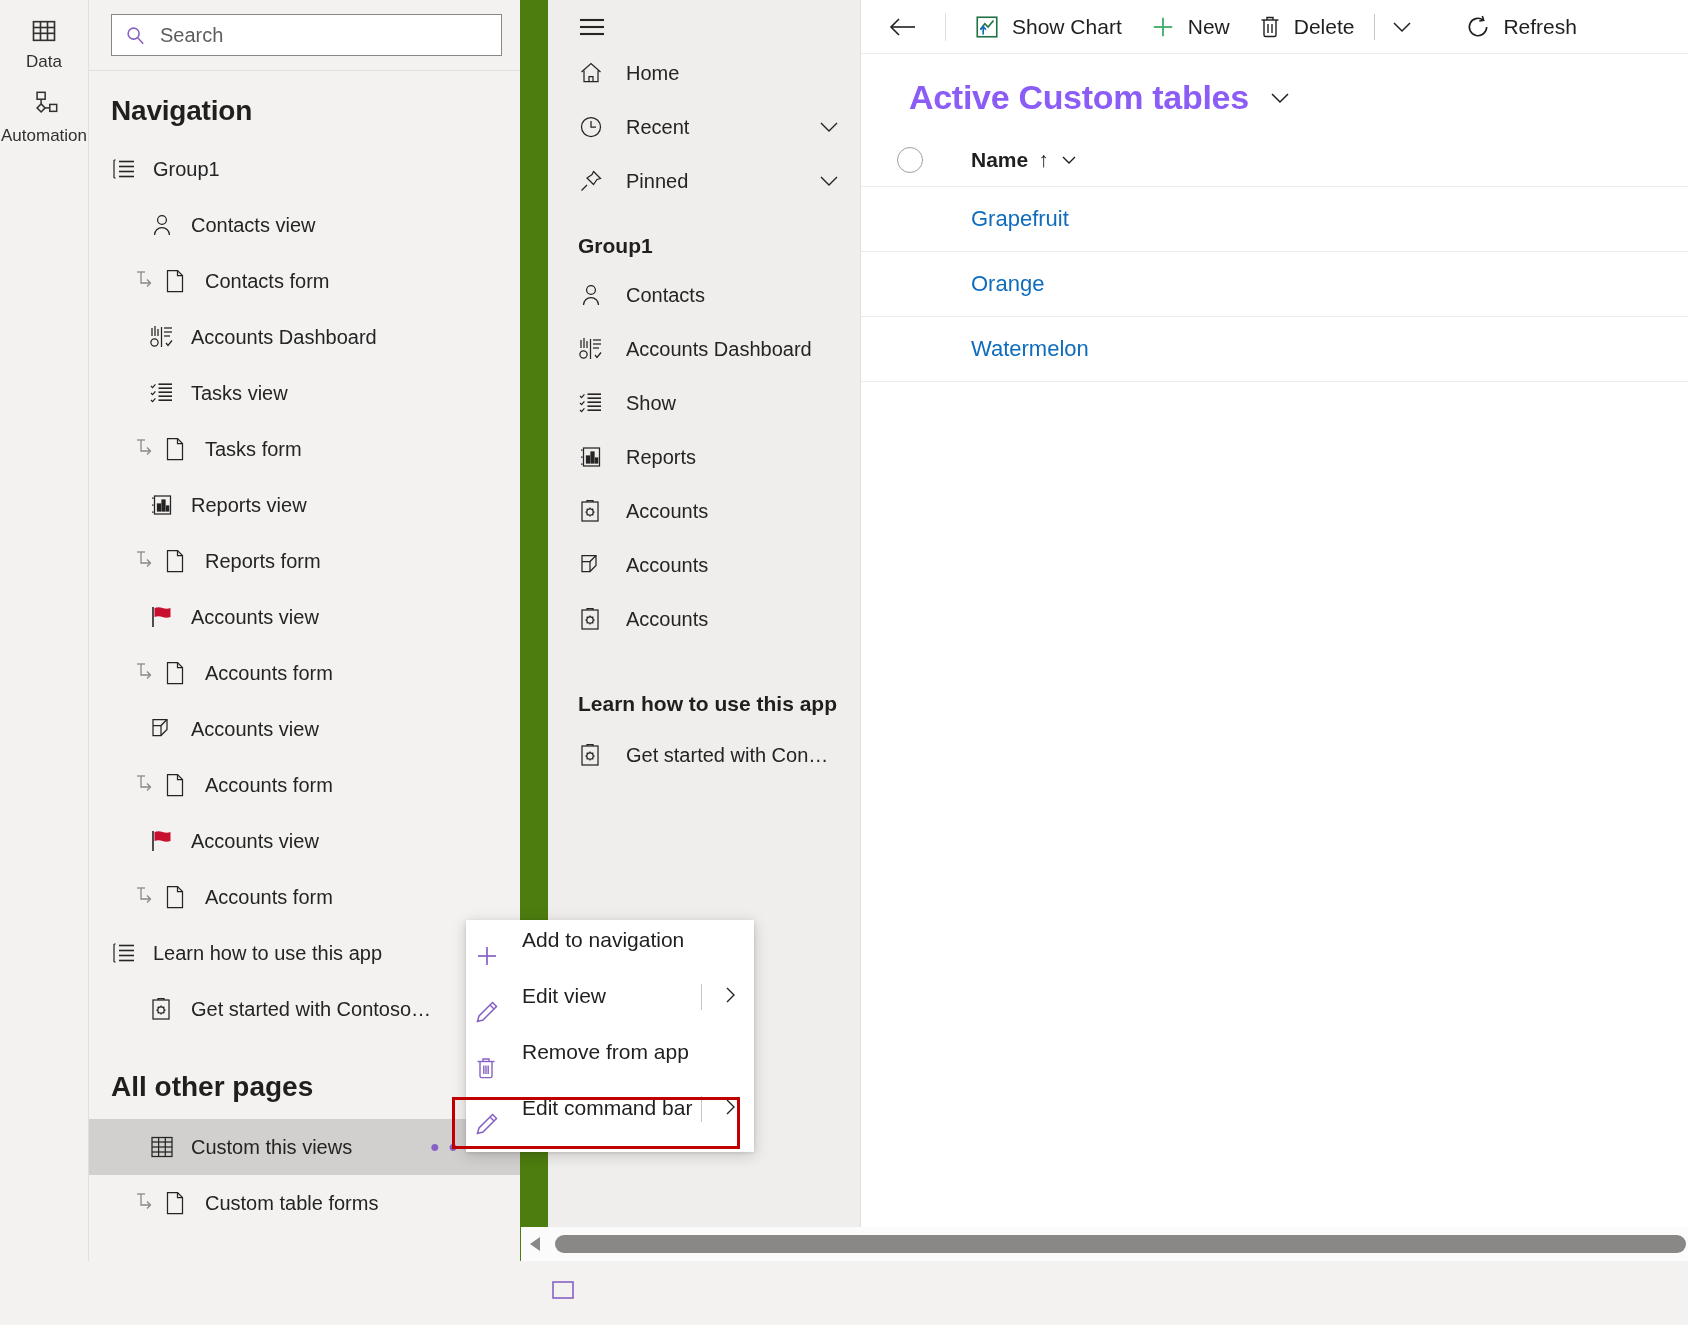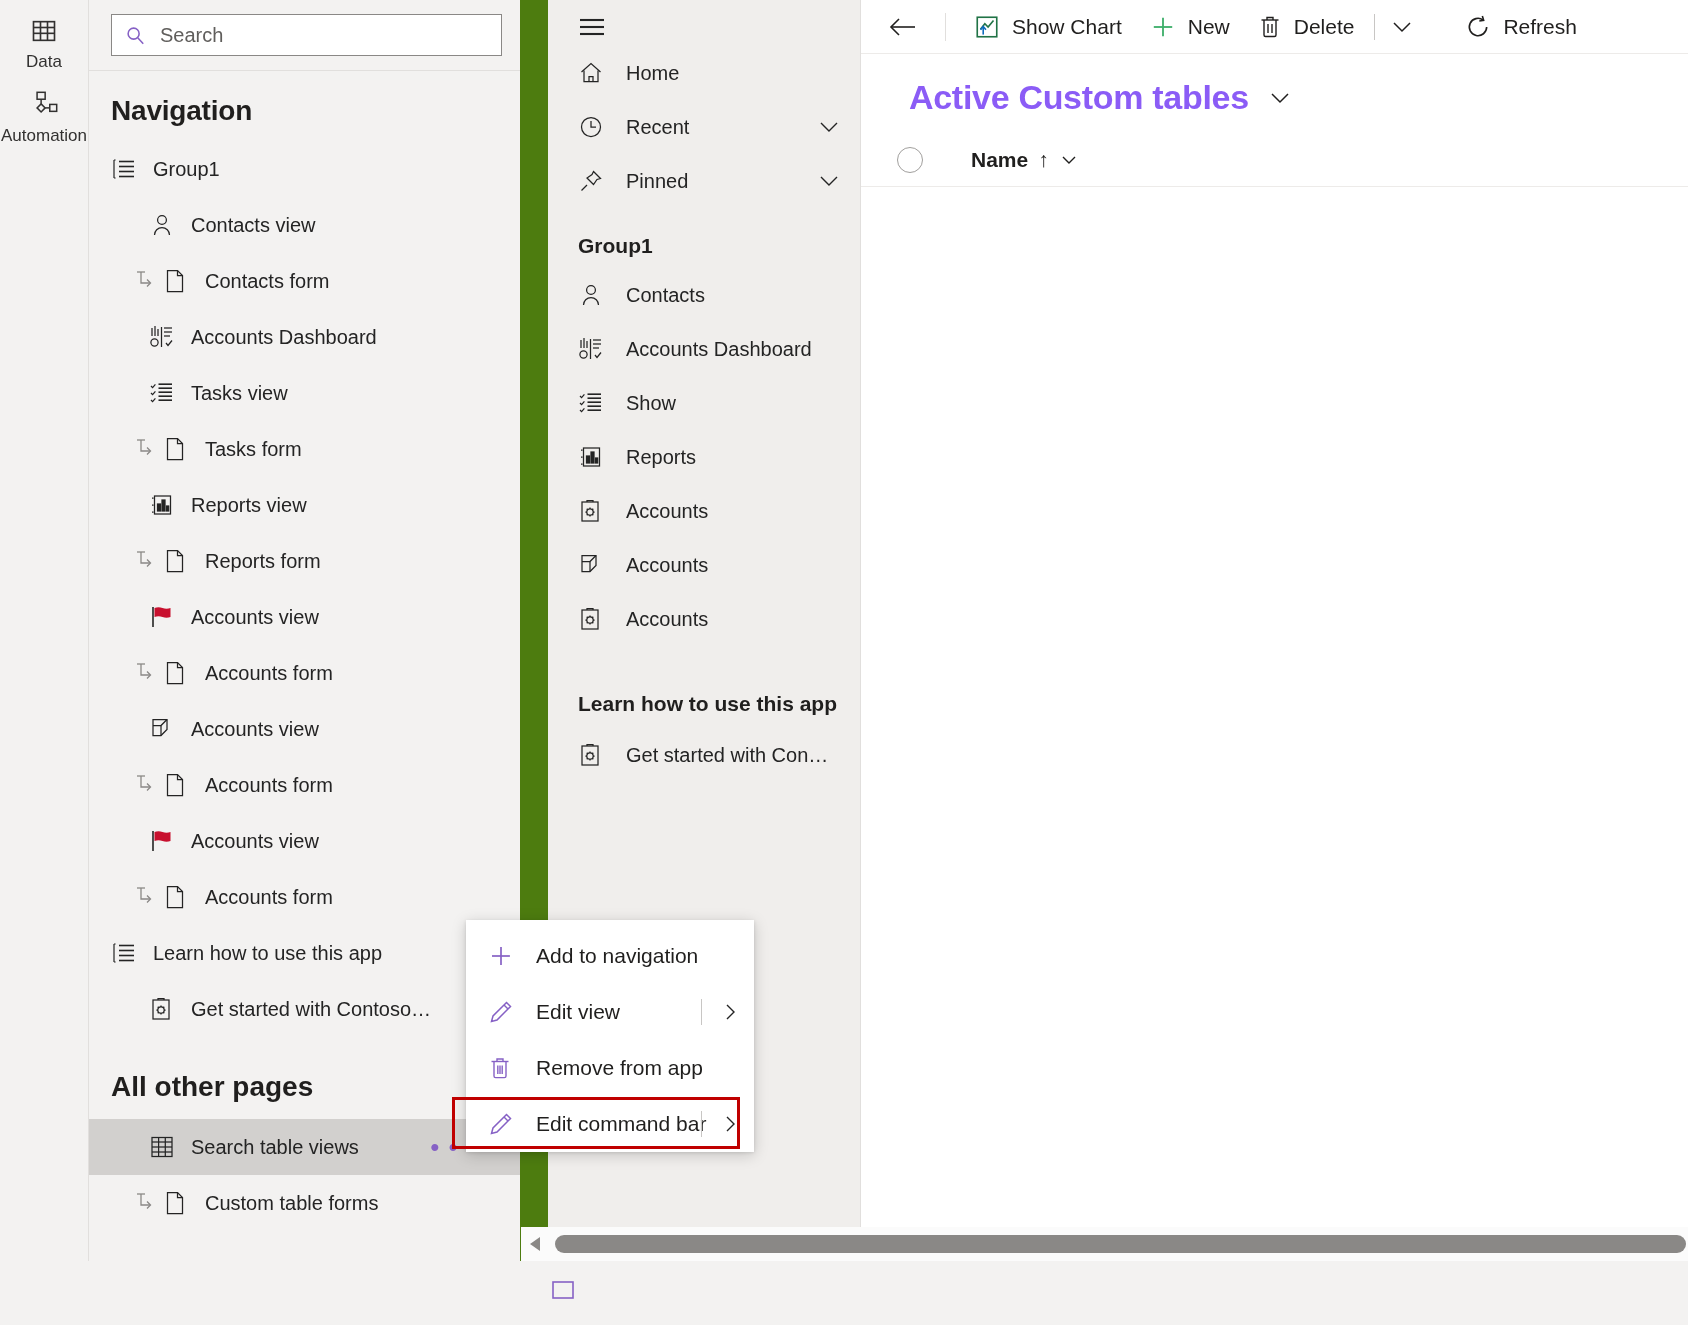--- a/index.html
+++ b/index.html
@@ -282,23 +282,22 @@
     left: 466px;
     top: 920px;
     width: 288px;
     background: #ffffff;
     box-shadow: 0 3.2px 14px rgba(0,0,0,0.18), 0 0.6px 3.6px rgba(0,0,0,0.13);
     z-index: 20;
     padding: 8px 0 0 0;
   }
   .ctx-item {
     display: flex;
-    align-items: center;
     height: 56px;
-    padding-left: 22px;
+    padding-left: 8px;
     font-size: 21px;
     color: #201f1e;
     cursor: pointer;
     position: relative;
   }
   .ctx-ico { width: 34px; flex: 0 0 34px; display: flex; align-items: center; color: #8661c5; }
   .ctx-lbl { margin-left: 14px; white-space: nowrap; }
   .ctx-split {
     position: absolute;
     right: 52px;
@@ -681,21 +680,21 @@
       <span class="t-ico">
               <svg width="26" height="24" viewBox="0 0 26 24" xmlns="http://www.w3.org/2000/svg" fill="none" stroke="#242424" stroke-width="1.25">
         <rect x="3" y="2.5" width="20" height="19"></rect>
         <line x1="3" y1="7" x2="23" y2="7"></line>
                 <line x1="3" y1="12" x2="23" y2="12"></line>
         <line x1="3" y1="17" x2="23" y2="17"></line>
         <line x1="9.6" y1="2.5" x2="9.6" y2="21.5"></line>
                 <line x1="16.3" y1="2.5" x2="16.3" y2="21.5"></line>
               </svg>
             </span>
-      <span class="t-lbl">Search table views</span>
+      <span class="t-lbl">Custom this views</span>
       <span class="more-dots">• • •</span>
     </div>
           <div class="t-row" style="padding-left:40px">
       <span class="t-sub-arrow">
               <svg width="26" height="24" viewBox="0 0 26 24" fill="none" stroke="#8a8886" stroke-width="1.3">
     <line x1="4" y1="3" x2="12" y2="3"></line>
     <path d="M8 3 v11 h9"></path>
     <polyline points="14,10.5 17.5,14 14,17.5"></polyline>
               </svg>
             </span>
@@ -967,20 +966,34 @@
         <span class="col-name">
           <span>Name</span>
           <span class="sort-arrow">↑</span>
           <span class="col-chev">
             <svg width="20" height="14" viewBox="0 0 20 14" fill="none" stroke="#201f1e" stroke-width="1.4">
               <polyline points="4,4 10,10 16,4"></polyline>
             </svg>
           </span>
         </span>
       </div>
+      <div id="grid-rows">
+  <div class="grid-row">
+    <span class="sel-circle" style="visibility:hidden"></span>
+    <span class="cell-link">Grapefruit</span>
+  </div>
+  <div class="grid-row">
+    <span class="sel-circle" style="visibility:hidden"></span>
+    <span class="cell-link">Orange</span>
+  </div>
+  <div class="grid-row">
+    <span class="sel-circle" style="visibility:hidden"></span>
+    <span class="cell-link">Watermelon</span>
+  </div>
+        </div>
     </div>
 
     <div class="grid-foot">1 - 3 of 3</div>
   </div>
 
   <div class="ctxmenu">
     <div id="ctx-items">
   <div class="ctx-item">
     <span class="ctx-ico">
             <svg width="26" height="26" viewBox="0 0 26 26" fill="none" stroke="#8661c5" stroke-width="1.7">

